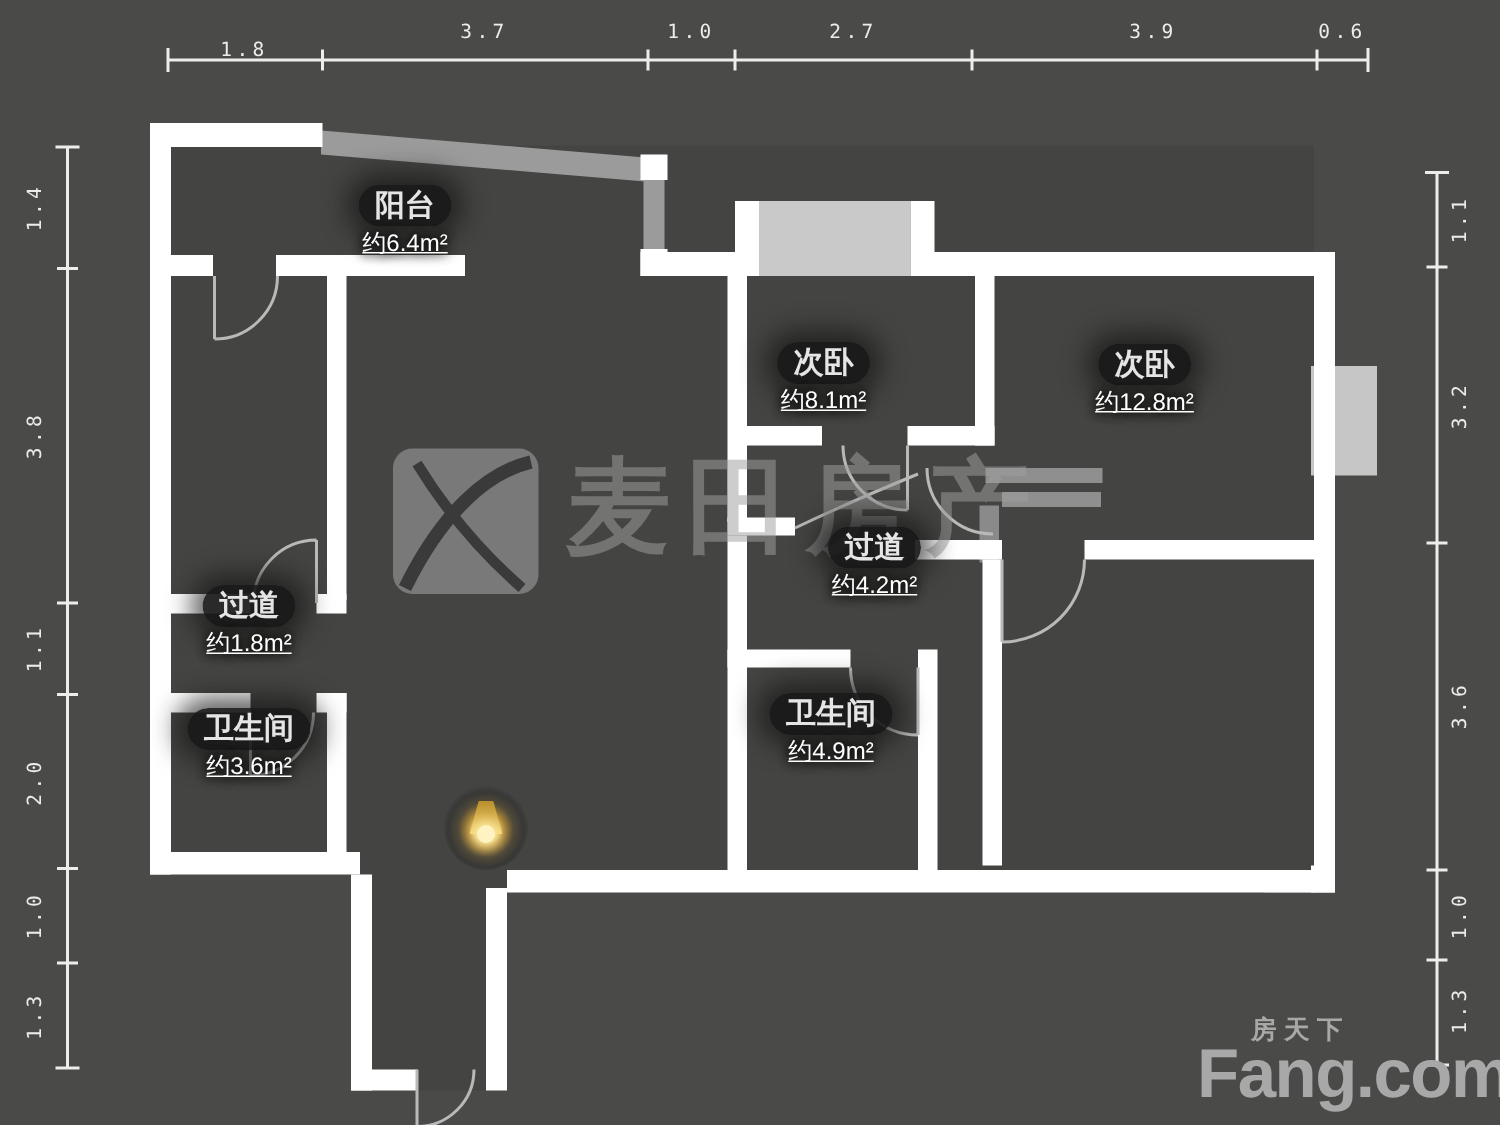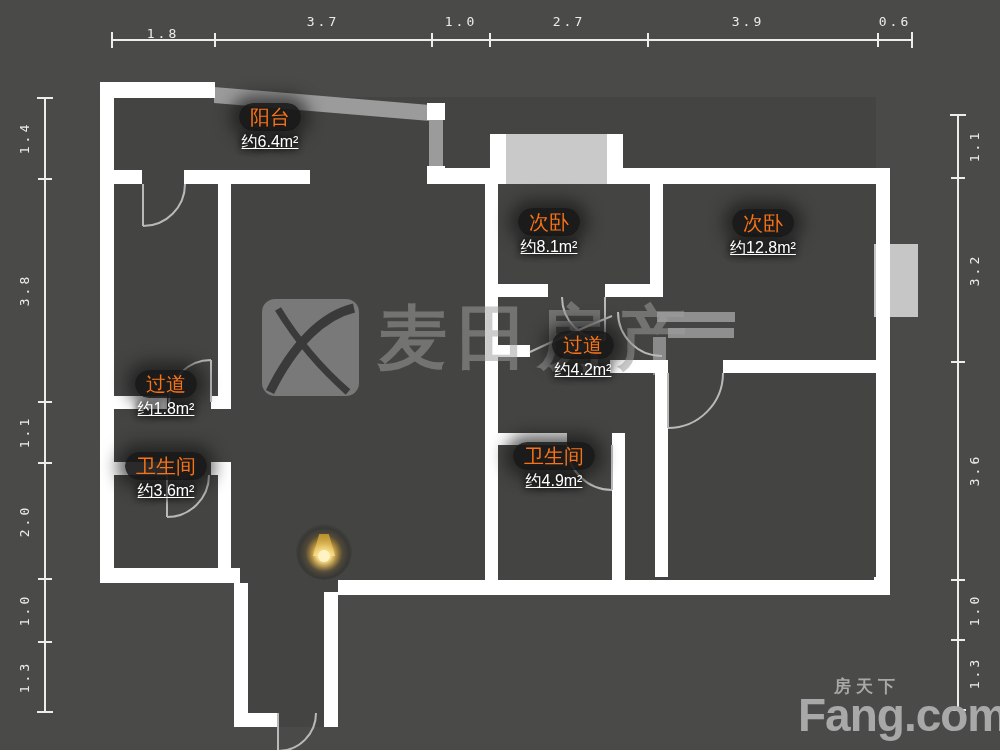--- a/index.html
+++ b/index.html
@@ -1,22 +1,22 @@
 <!DOCTYPE html>
 <html><head>
 <meta charset="utf-8">
 <style>
   html,body{margin:0;padding:0;}
   #stage{position:relative;width:1000px;height:750px;background:#4a4a48;overflow:hidden;
          font-family:"Liberation Sans",sans-serif;}
   svg{position:absolute;left:0;top:0;}
   .room-label{position:absolute;transform:translateX(-50%);text-align:center;z-index:30;}
-  .room-pill{display:inline-block;background:rgba(24,24,24,.92);color:#f97316;font-weight:normal;
+  .room-pill{display:inline-block;background:rgba(24,24,24,.92);color:#e5e5e5;font-weight:bold;
              font-size:20px;line-height:26px;padding:1px 11px;border-radius:16px;
-             box-shadow:0 0 16px 8px rgba(20,20,20,.65);white-space:nowrap;}
+             box-shadow:0 0 16px 8px rgba(20,20,20,.65);white-space:nowrap;margin-top:20px;}
   .room-area{color:#fff;font-size:16px;font-weight:500;margin-top:1px;white-space:nowrap;
              text-shadow:0 0 7px #000,0 0 7px #000;text-decoration:underline;}
   .dim-line{position:absolute;background:#ededed;z-index:10;}
   .tick{position:absolute;background:#ededed;z-index:10;}
   .dim-label{position:absolute;color:#ececec;font-size:13px;letter-spacing:3px;z-index:10;
              font-family:"DejaVu Sans Mono",monospace;transform:translateX(-50%);white-space:nowrap;}
   .dim-label.rot{transform:translate(-50%,-50%) rotate(-90deg);}
   #watermark-text{position:absolute;left:377px;top:292px;z-index:20;color:rgba(160,160,160,.52);
              font-size:70px;font-weight:bold;letter-spacing:10px;white-space:nowrap;}
   #watermark-logo{position:absolute;left:262px;top:299px;width:97px;height:97px;z-index:19;
@@ -156,21 +156,21 @@
     <div class="tick" style="left:214px;top:33px;width:2px;height:14px;"></div>
     <div class="tick" style="left:431px;top:33px;width:2px;height:14px;"></div>
     <div class="tick" style="left:489px;top:33px;width:2px;height:14px;"></div>
     <div class="tick" style="left:647px;top:33px;width:2px;height:14px;"></div>
     <div class="tick" style="left:877px;top:33px;width:2px;height:14px;"></div>
     <div class="tick" style="left:911px;top:32px;width:2px;height:16px;"></div>
     <div class="dim-label" style="left:163px;top:14px;margin-top:12px;">1.8</div>
     <div class="dim-label" style="left:323px;top:14px;">3.7</div>
     <div class="dim-label" style="left:461px;top:14px;">1.0</div>
     <div class="dim-label" style="left:569px;top:14px;">2.7</div>
-    <div class="dim-label" style="left:748px;top:14px;">3.9</div>
+    <div class="dim-label" style="left:769px;top:14px;">3.9</div>
     <div class="dim-label" style="left:895px;top:14px;">0.6</div>
   </div>
 
   <div>
     <div class="dim-line" style="left:44px;top:98px;width:2px;height:614px;"></div>
     <div class="tick" style="left:37px;top:97px;width:16px;height:2px;"></div>
     <div class="tick" style="left:38px;top:178px;width:14px;height:2px;"></div>
     <div class="tick" style="left:38px;top:401px;width:14px;height:2px;"></div>
     <div class="tick" style="left:38px;top:462px;width:14px;height:2px;"></div>
     <div class="tick" style="left:38px;top:578px;width:14px;height:2px;"></div>

